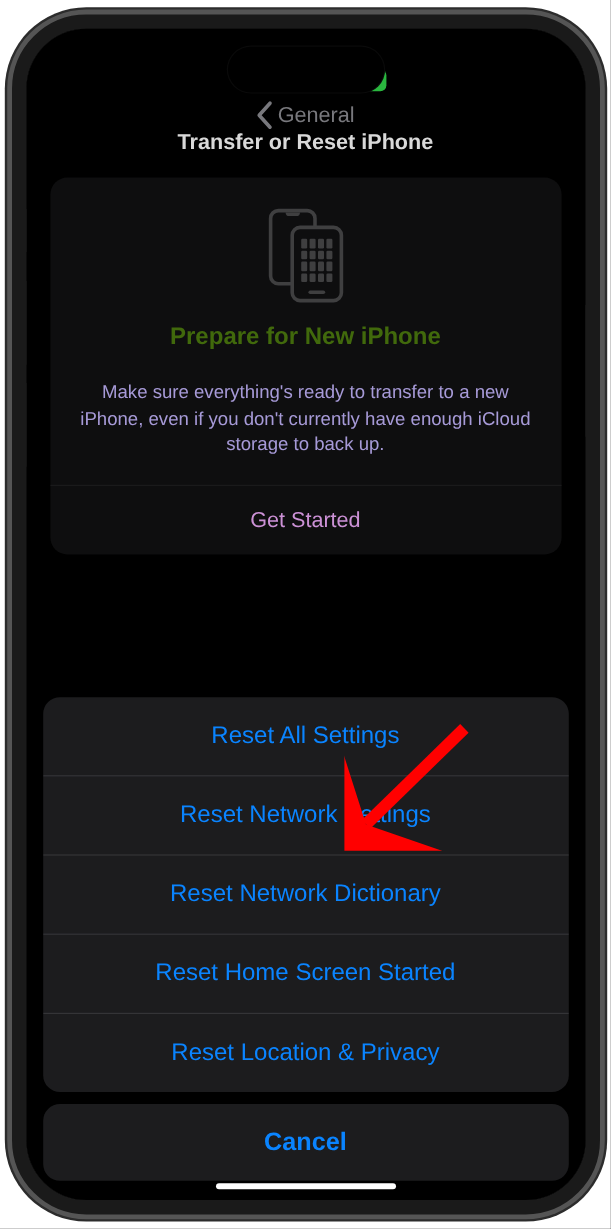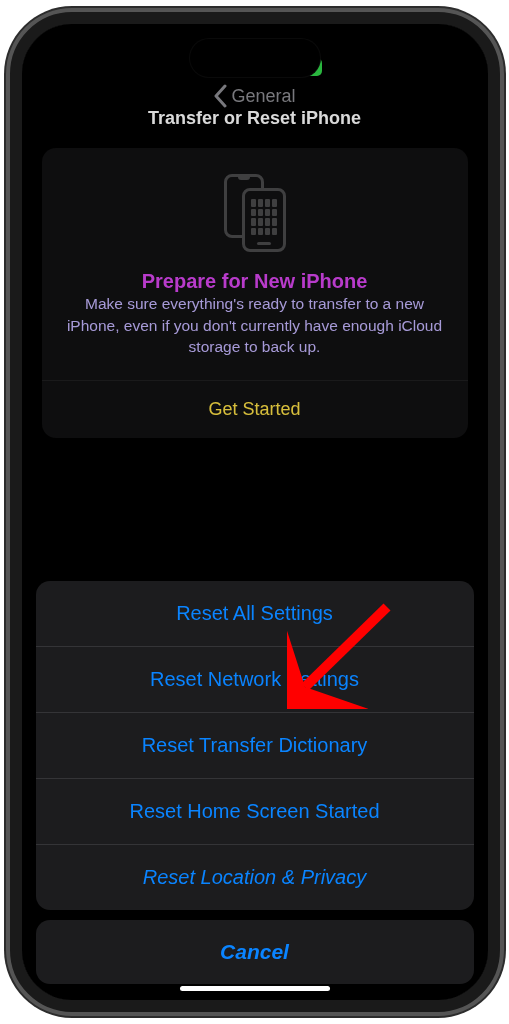--- a/index.html
+++ b/index.html
@@ -163,38 +163,38 @@
     background: #4a4a4c;
     border-radius: 1px;
   }
   .phone-outline.front::after {
     content: '';
     position: absolute;
     bottom: 4px; left: 50%; transform: translateX(-50%);
     width: 14px; height: 3px; background: #4a4a4c; border-radius: 2px;
   }
   .card-title {
-    color: #d946ef;
+    color: #4d7c0f;
     font-size: 20px;
     font-weight: 600;
-    margin-bottom: 0;
+    margin-bottom: 24px;
   }
   .card-body {
     color: #c4b5fd;
     font-size: 15.5px;
     line-height: 1.4;
     margin-bottom: 22px;
   }
   .card-divider {
     height: 1px;
     background: #1f1f20;
     margin: 0 -22px;
   }
   .card-cta {
-    color: #fde047;
+    color: #f0abfc;
     font-size: 18px;
     padding: 18px 0;
   }
   .scrim {
     position: absolute;
     inset: 0;
     background: rgba(0,0,0,0.15);
     display: flex;
     flex-direction: column;
     justify-content: flex-end;
@@ -206,31 +206,30 @@
     overflow: hidden;
     margin-bottom: 10px;
   }
   .action-item {
     text-align: center;
     color: #0a84ff;
     font-size: 20px;
     padding: 21px 10px;
     border-bottom: 0.5px solid #343437;
   }
-  .action-item:last-child { border-bottom: none; font-style: italic; }
+  .action-item:last-child { border-bottom: none; }
   .cancel-sheet {
     background: #1c1c1e;
     border-radius: 14px;
     text-align: center;
     color: #0a84ff;
     font-size: 21px;
     font-weight: 600;
     padding: 20px 10px;
     margin-bottom: 6px;
-    font-style: italic;
   }
   .home-indicator {
     position: absolute;
     bottom: 9px;
     left: 50%;
     transform: translateX(-50%);
     width: 150px;
     height: 5px;
     background: #fff;
     border-radius: 3px;
@@ -326,21 +325,21 @@
         <div class="card-cta">Get Started</div>
       </div>
     </div>
 
     <span class="hidden-reset-label">Reset</span>
 
     <div class="scrim">
       <div class="action-sheet">
         <div class="action-item">Reset All Settings</div>
         <div class="action-item">Reset Network Settings</div>
-        <div class="action-item">Reset Transfer Dictionary</div>
+        <div class="action-item">Reset Network Dictionary</div>
         <div class="action-item">Reset Home Screen Started</div>
         <div class="action-item">Reset Location &amp; Privacy</div>
       </div>
       <div class="cancel-sheet">Cancel</div>
     </div>
 
     <div class="home-indicator"></div>
 
     <div class="arrow-annotation">
       <svg width="120" height="110" viewBox="0 0 120 110">

